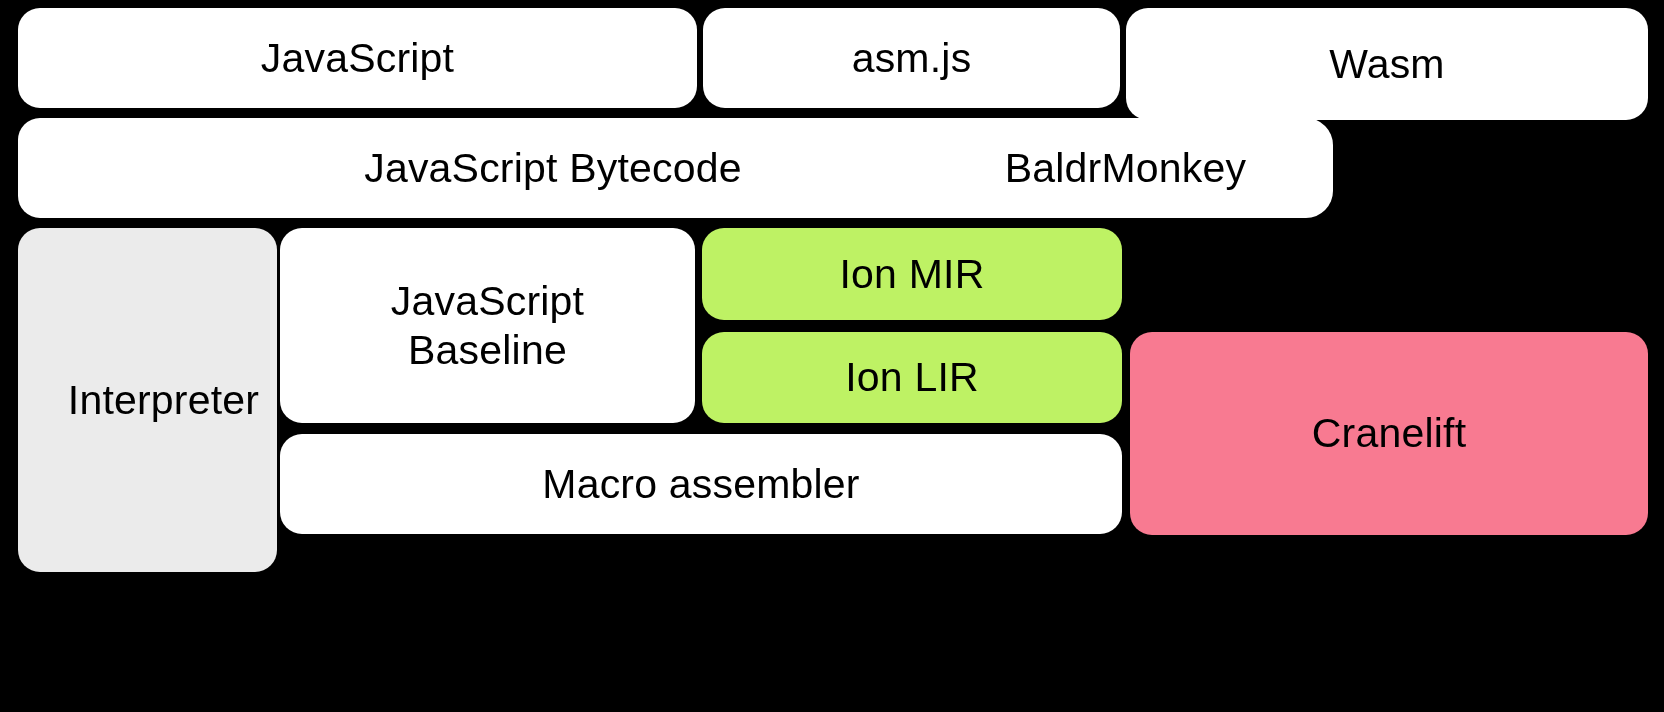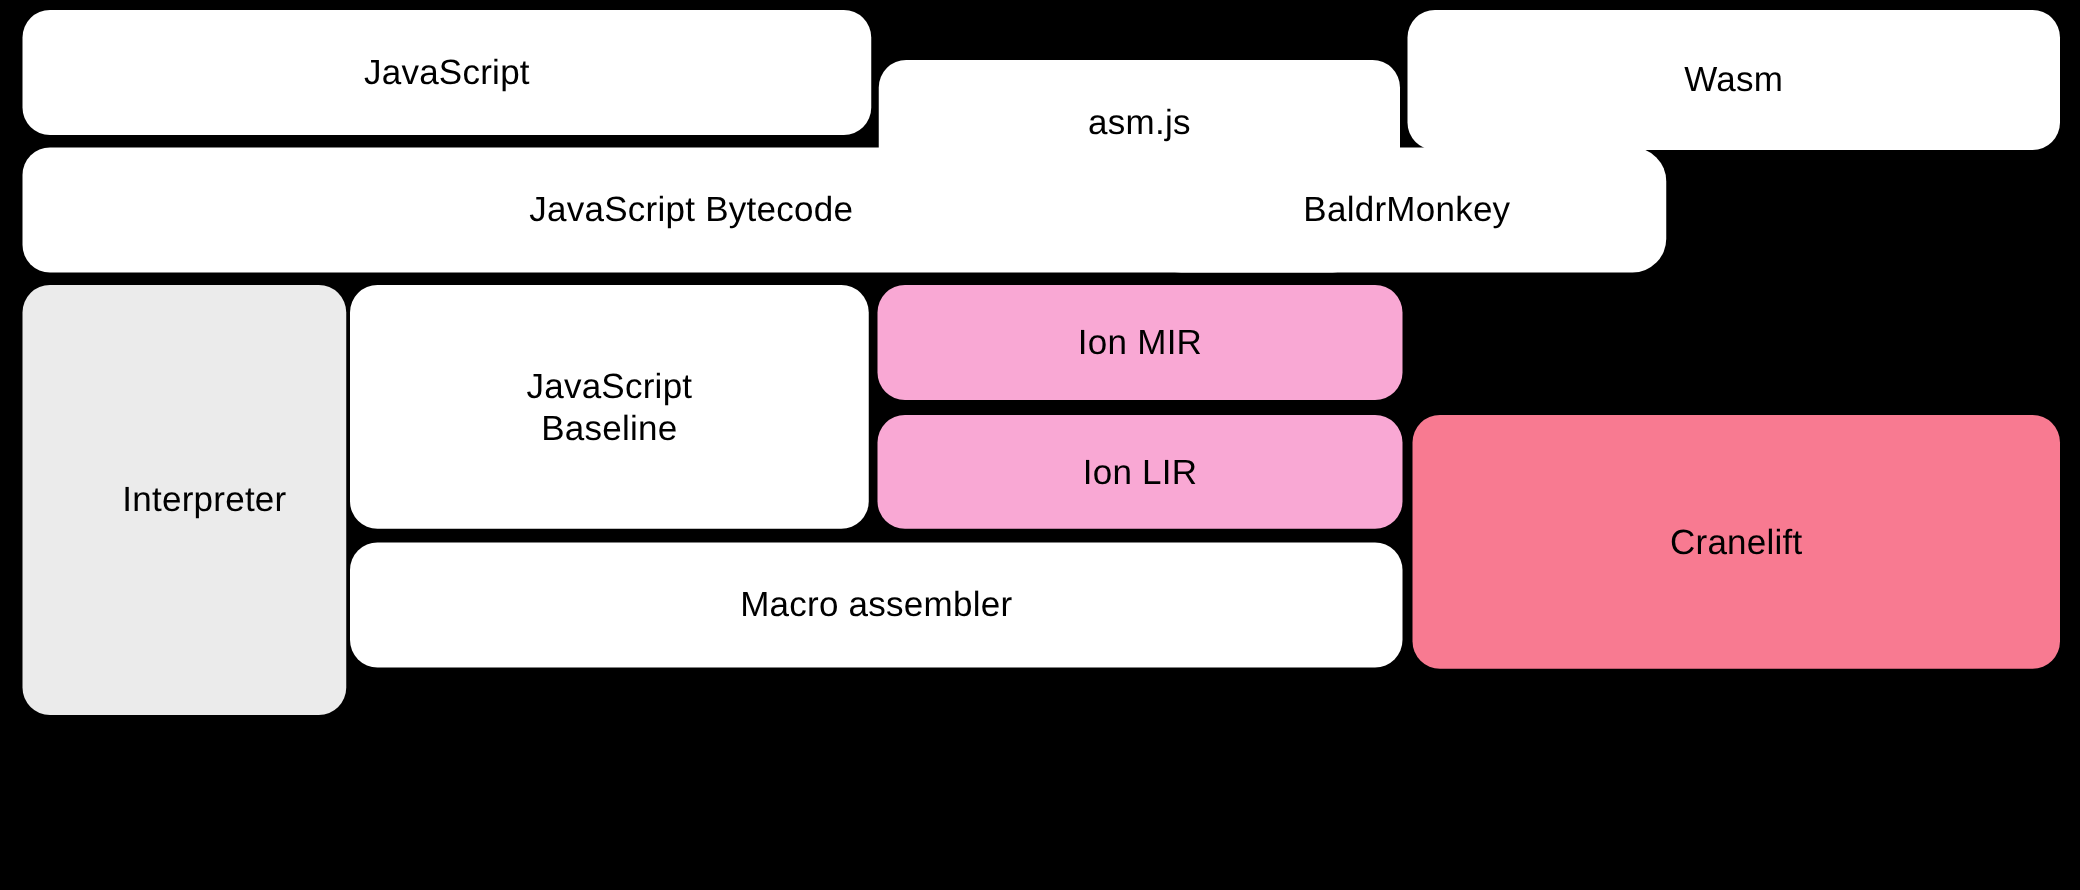--- a/index.html
+++ b/index.html
@@ -17,38 +17,38 @@
   }
   .box {
     position: absolute;
     box-sizing: border-box;
     display: flex;
     align-items: center;
     justify-content: center;
     text-align: center;
     border-radius: 22px;
     color: #000000;
-    font-size: 28px;
+    font-size: 41px;
     line-height: 1.18;
     font-weight: 400;
     letter-spacing: 0.2px;
     white-space: pre-line;
     user-select: none;
   }
   .fill-white { background: #ffffff; }
   .fill-gray  { background: #ebebeb; }
-  .fill-green { background: #f9a8d4; }
+  .fill-green { background: #bef264; }
   .fill-pink  { background: #f87a91; }
 </style>
 </head>
 <body>
 
 <div id="canvas" style="background: rgb(0, 0, 0);">
     <div class="box fill-white" style="left: 18px; top: 8px; width: 679px; height: 100px;">JavaScript</div>
-    <div class="box fill-white" style="left: 703px; top: 8px; width: 417px; height: 100px; margin-top: 40px;">asm.js</div>
+    <div class="box fill-white" style="left: 703px; top: 8px; width: 417px; height: 100px;">asm.js</div>
     <div class="box fill-white" style="left: 1126px; top: 8px; width: 522px; height: 112px;">Wasm</div>
     <div class="box fill-white" style="left: 18px; top: 118px; width: 1070px; height: 100px;">JavaScript Bytecode</div>
     <div class="box fill-white" style="left: 918px; top: 118px; width: 415px; height: 100px; border-radius: 27px;">BaldrMonkey</div>
     <div class="box fill-gray" style="left: 18px; top: 228px; width: 259px; height: 344px; padding-left: 32px;">Interpreter</div>
     <div class="box fill-white" style="left: 280px; top: 228px; width: 415px; height: 195px;">JavaScript
 Baseline</div>
     <div class="box fill-green" style="left: 702px; top: 228px; width: 420px; height: 92px;">Ion MIR</div>
     <div class="box fill-green" style="left: 702px; top: 332px; width: 420px; height: 91px;">Ion LIR</div>
     <div class="box fill-white" style="left: 280px; top: 434px; width: 842px; height: 100px;">Macro assembler</div>
     <div class="box fill-pink" style="left: 1130px; top: 332px; width: 518px; height: 203px;">Cranelift</div>

